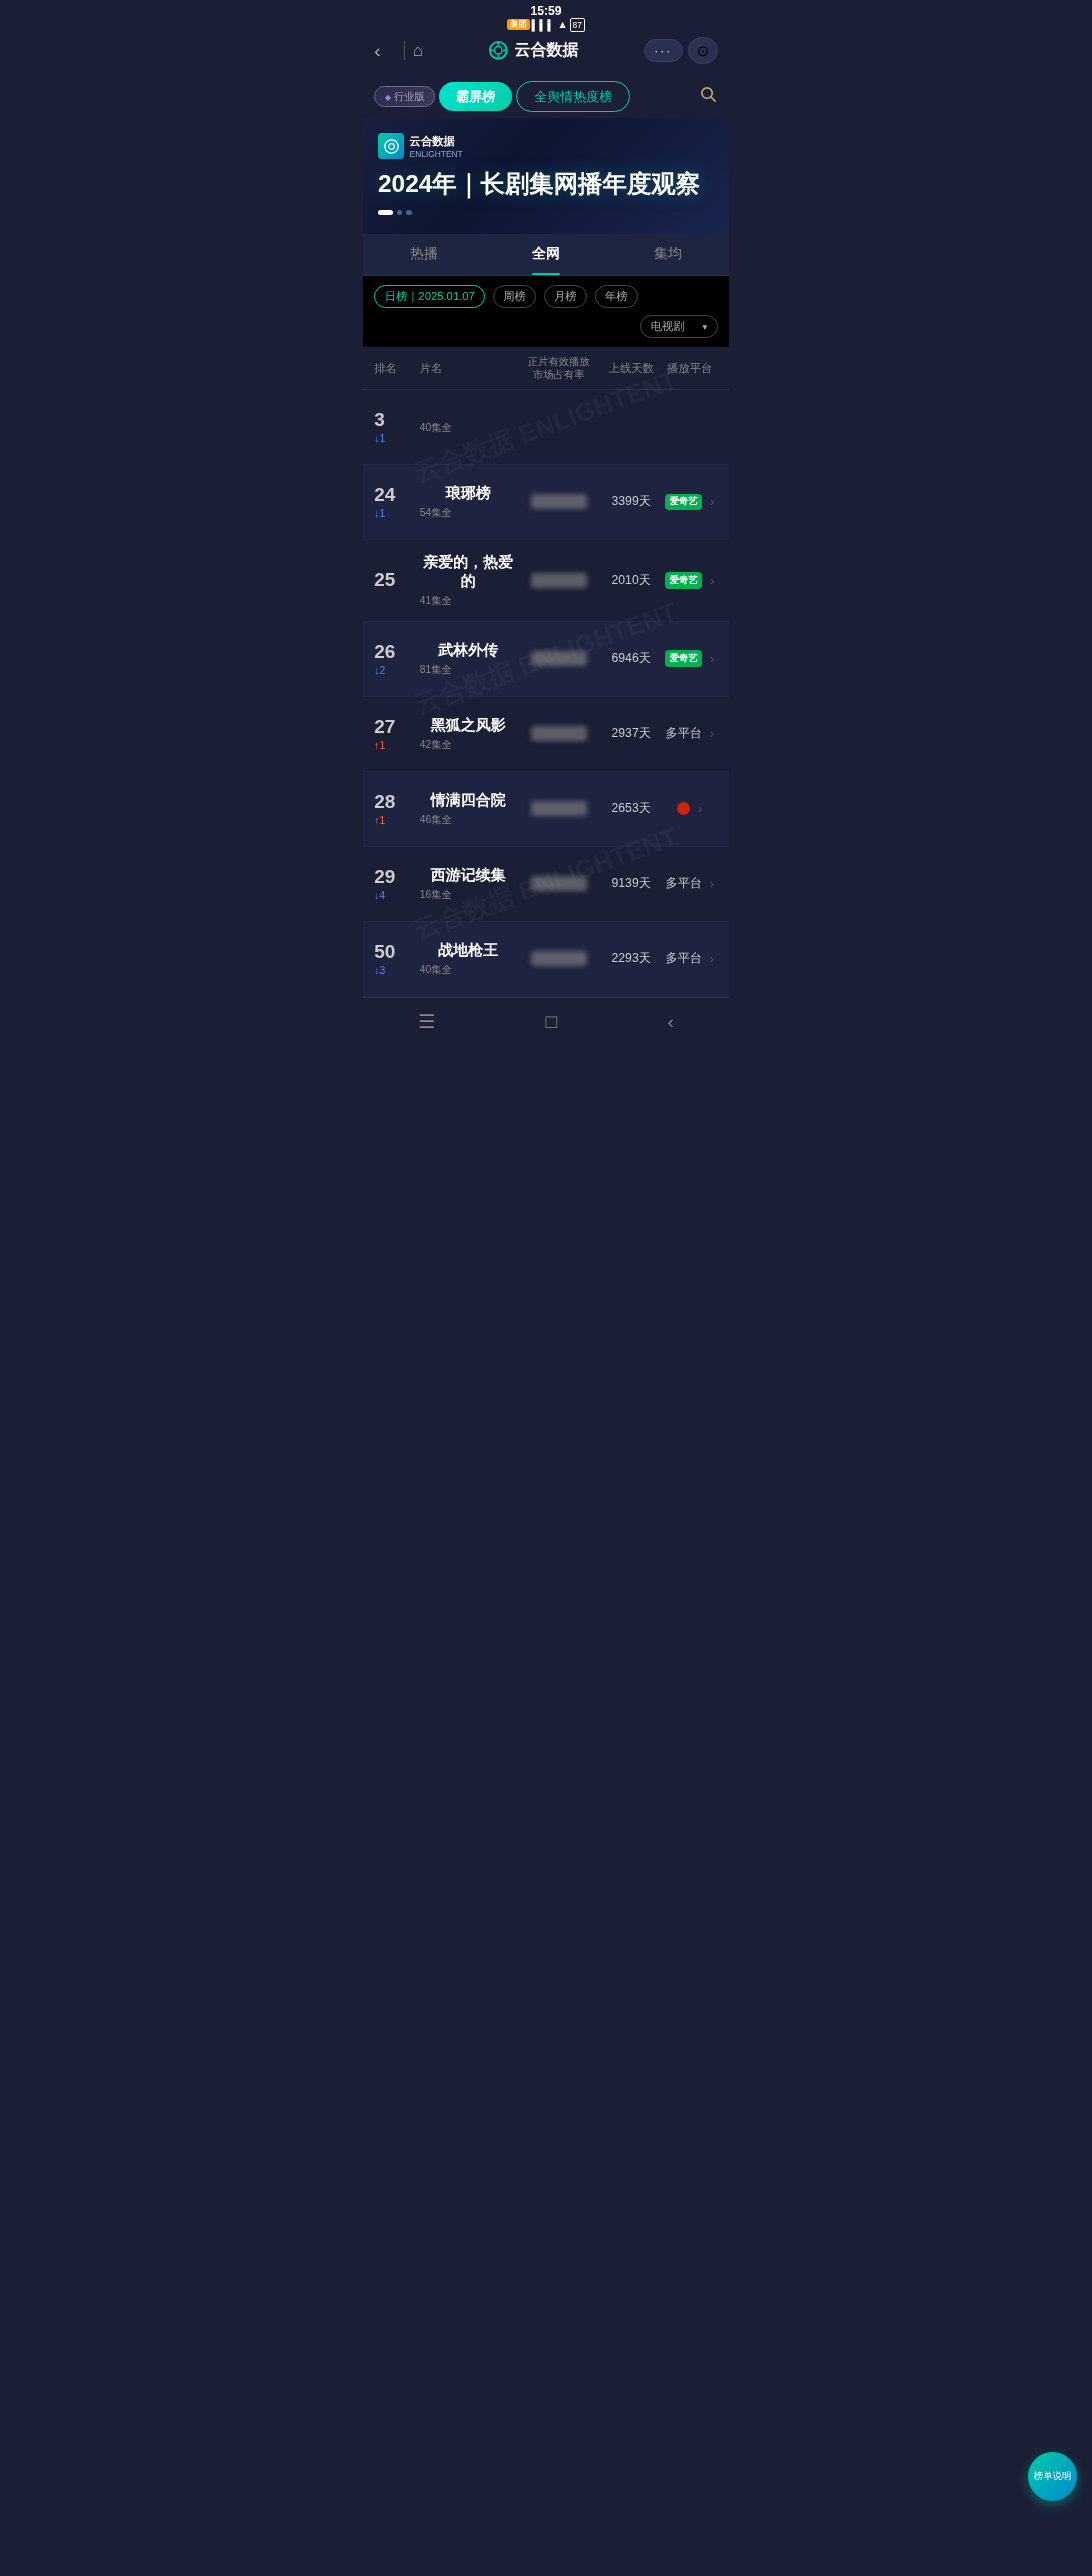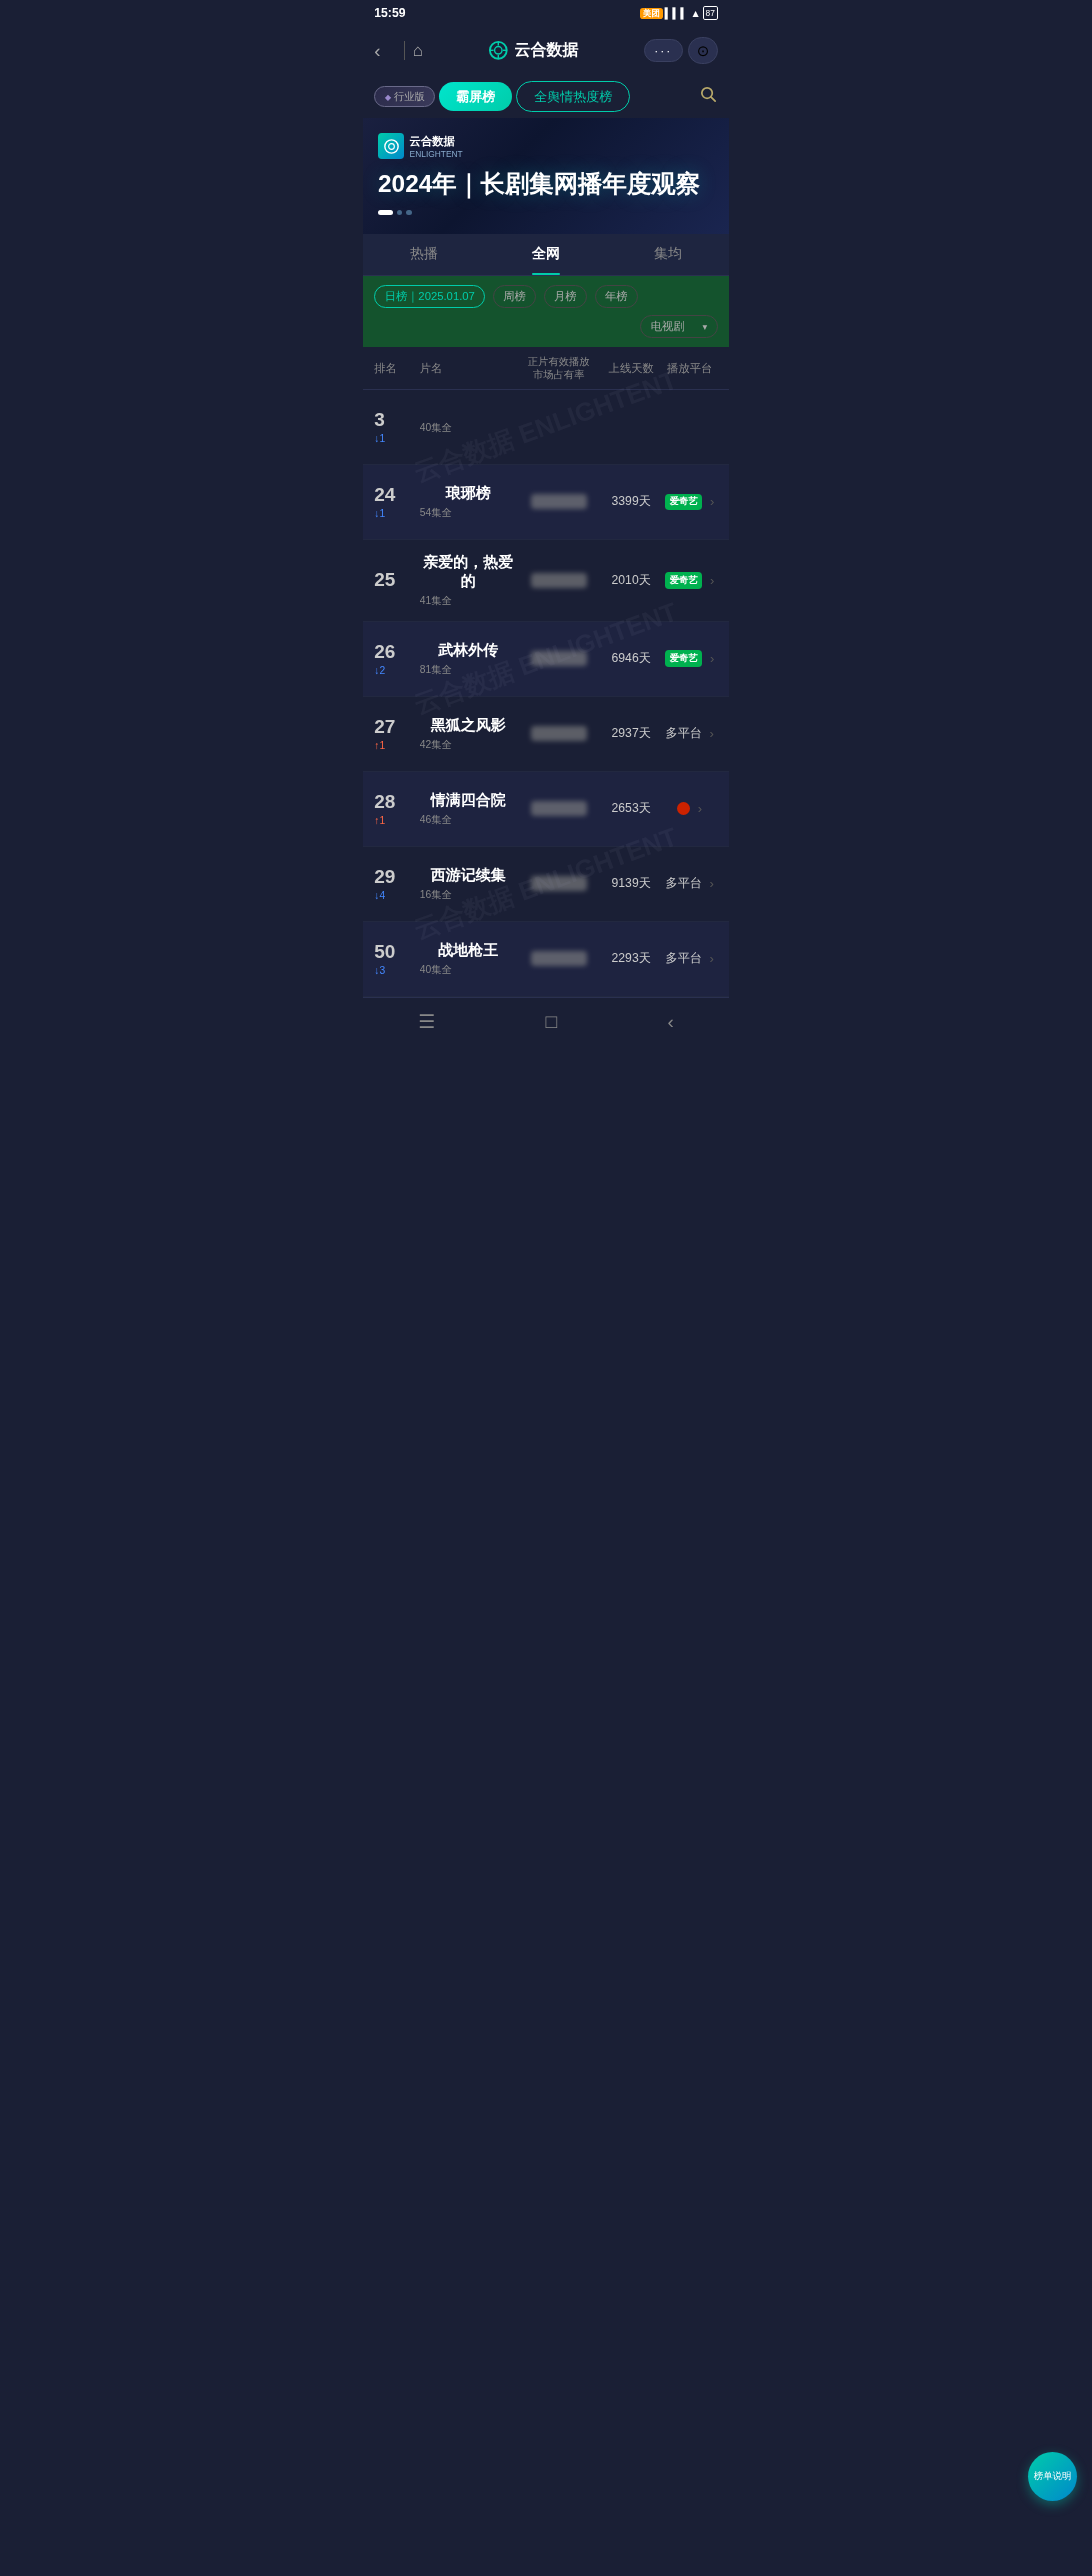--- a/index.html
+++ b/index.html
@@ -14,20 +14,21 @@
     }
 
     
     .status-bar {
       background: #1a1f35;
       display: flex;
       justify-content: space-between;
       align-items: center;
       padding: 3.8px 11.3px;
       height: 26px;
+      flex-direction: column;
     }
     .status-time {
       font-size: 12.2px;
       font-weight: 600;
       color: #fff;
     }
     .status-icons {
       display: flex;
       align-items: center;
       gap: 2px;
@@ -239,21 +240,21 @@
       left: 50%;
       transform: translateX(-50%);
       width: 28px;
       height: 1.9px;
       background: #00ccaa;
       border-radius: 0.9px;
     }
 
     
     .date-filter-row {
-      background: #14532d;
+      background: #000000;
       display: flex;
       padding: 9.4px 11.3px;
       gap: 7.5px;
       flex-wrap: wrap;
     }
     .date-badge {
       border: 0.9px solid #00ccaa;
       border-radius: 13px;
       padding: 2.8px 9.4px;
       font-size: 11.3px;

